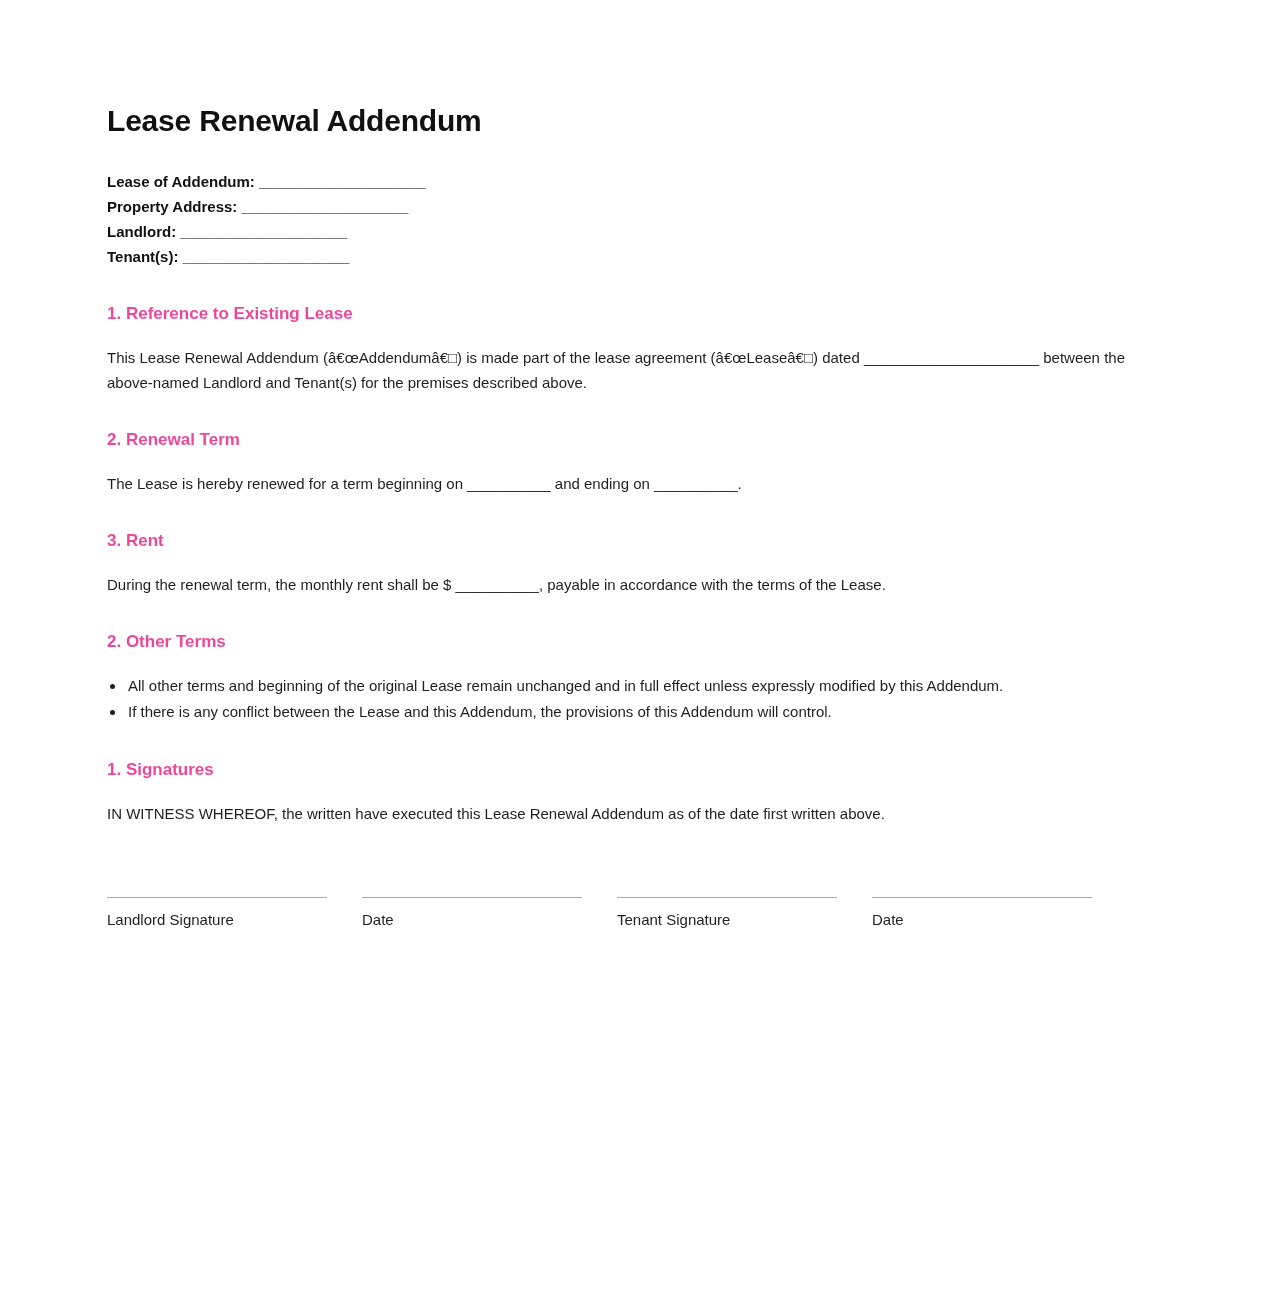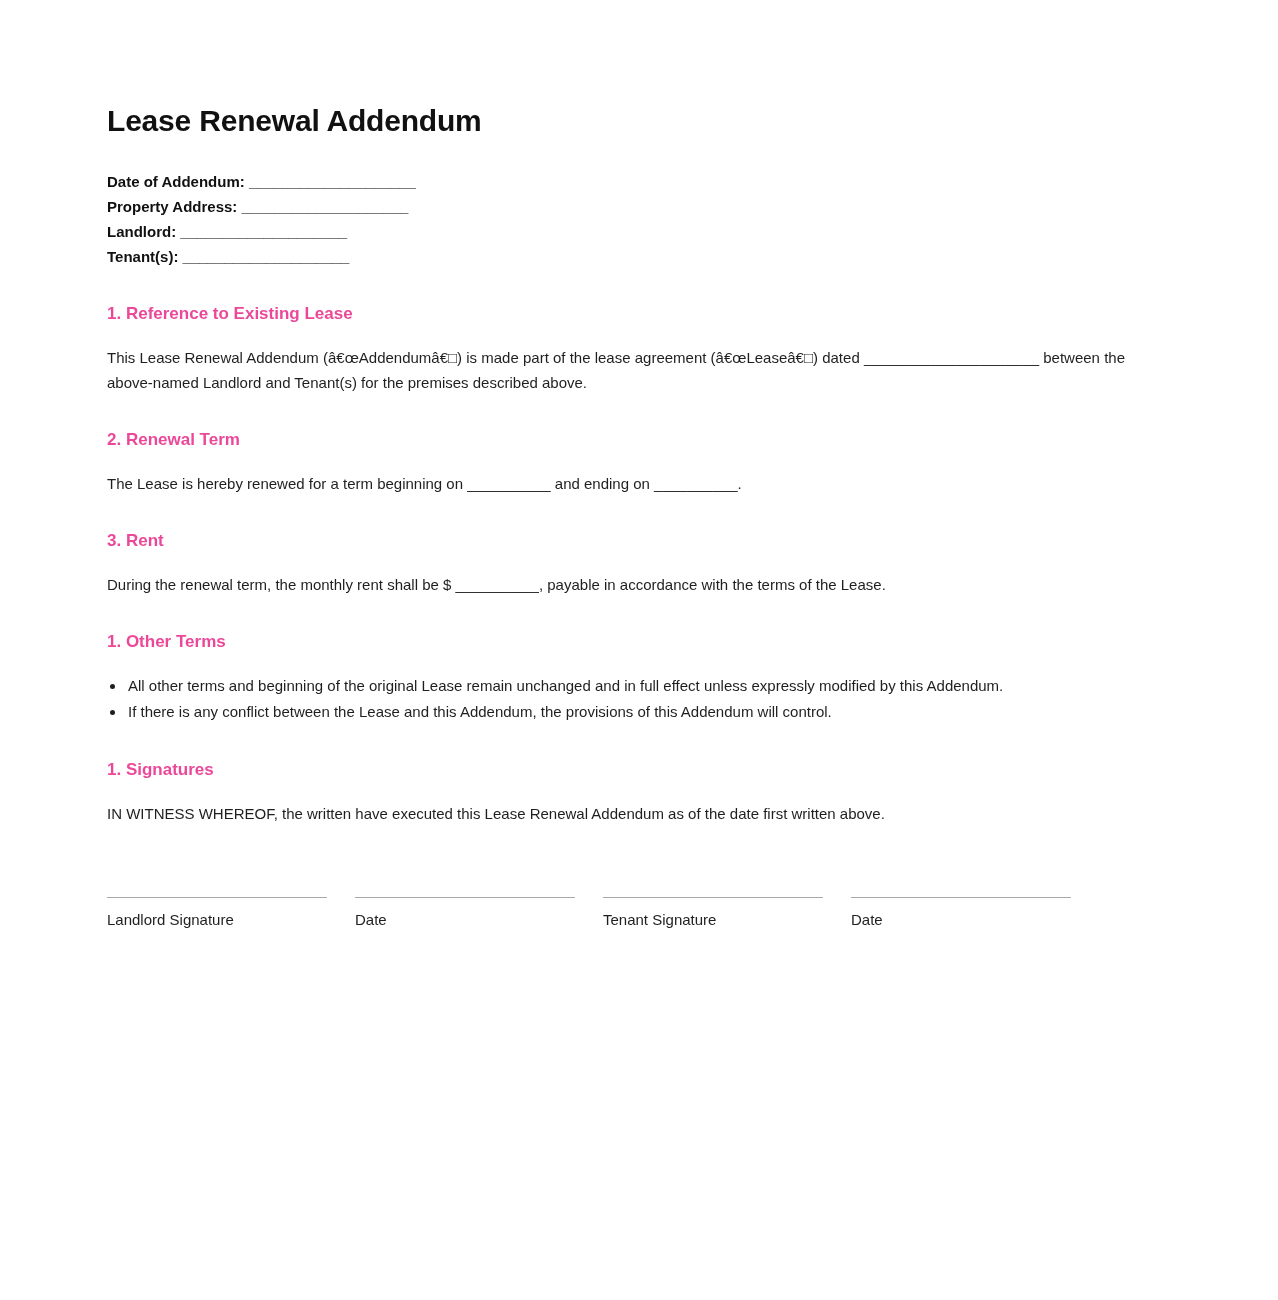--- a/index.html
+++ b/index.html
@@ -55,21 +55,21 @@
   ul.bullet-list {
     margin: 19px 0 0 0;
     padding: 0 0 0 19px;
   }
   ul.bullet-list li {
     line-height: 26px;
     padding-left: 2px;
   }
   .sig-row {
     display: flex;
-    gap: 28px;
+    gap: 35px;
     margin-top: 71px;
   }
   .sig-col {
     width: 220px;
   }
   .sig-line {
     border-top: 1px solid #a9a9a9;
     height: 0;
   }
   .sig-label {
@@ -80,21 +80,21 @@
   }
 </style>
 </head>
 <body>
 
 <main class="page">
 
   <h1 class="doc-title">Lease Renewal Addendum</h1>
 
   <div class="fields">
-    <p class="field"><span>Date of Addendum:</span> <span class="blank">____________________</span></p>
+    <p class="field"><span>Lease of Addendum:</span> <span class="blank">____________________</span></p>
     <p class="field"><span>Property Address:</span> <span class="blank">____________________</span></p>
     <p class="field"><span>Landlord:</span> <span class="blank">____________________</span></p>
     <p class="field"><span>Tenant(s):</span> <span class="blank">____________________</span></p>
   </div>
 
   <section>
     <h3 class="section-heading">1. Reference to Existing Lease</h3>
     <p class="body-text">This Lease Renewal Addendum (â€œAddendumâ€□) is made part of the lease agreement (â€œLeaseâ€□) dated _____________________ between the above-named Landlord and Tenant(s) for the premises described above.</p>
   </section>
 
@@ -102,21 +102,21 @@
     <h3 class="section-heading">2. Renewal Term</h3>
     <p class="body-text">The Lease is hereby renewed for a term beginning on __________ and ending on __________.</p>
   </section>
 
   <section>
     <h3 class="section-heading">3. Rent</h3>
     <p class="body-text">During the renewal term, the monthly rent shall be $ __________, payable in accordance with the terms of the Lease.</p>
   </section>
 
   <section>
-    <h3 class="section-heading">1. Other Terms</h3>
+    <h3 class="section-heading">2. Other Terms</h3>
     <ul class="bullet-list">
       <li>All other terms and beginning of the original Lease remain unchanged and in full effect unless expressly modified by this Addendum.</li>
       <li>If there is any conflict between the Lease and this Addendum, the provisions of this Addendum will control.</li>
     </ul>
   </section>
 
   <section>
     <h3 class="section-heading">1. Signatures</h3>
     <p class="body-text">IN WITNESS WHEREOF, the written have executed this Lease Renewal Addendum as of the date first written above.</p>
   </section>

